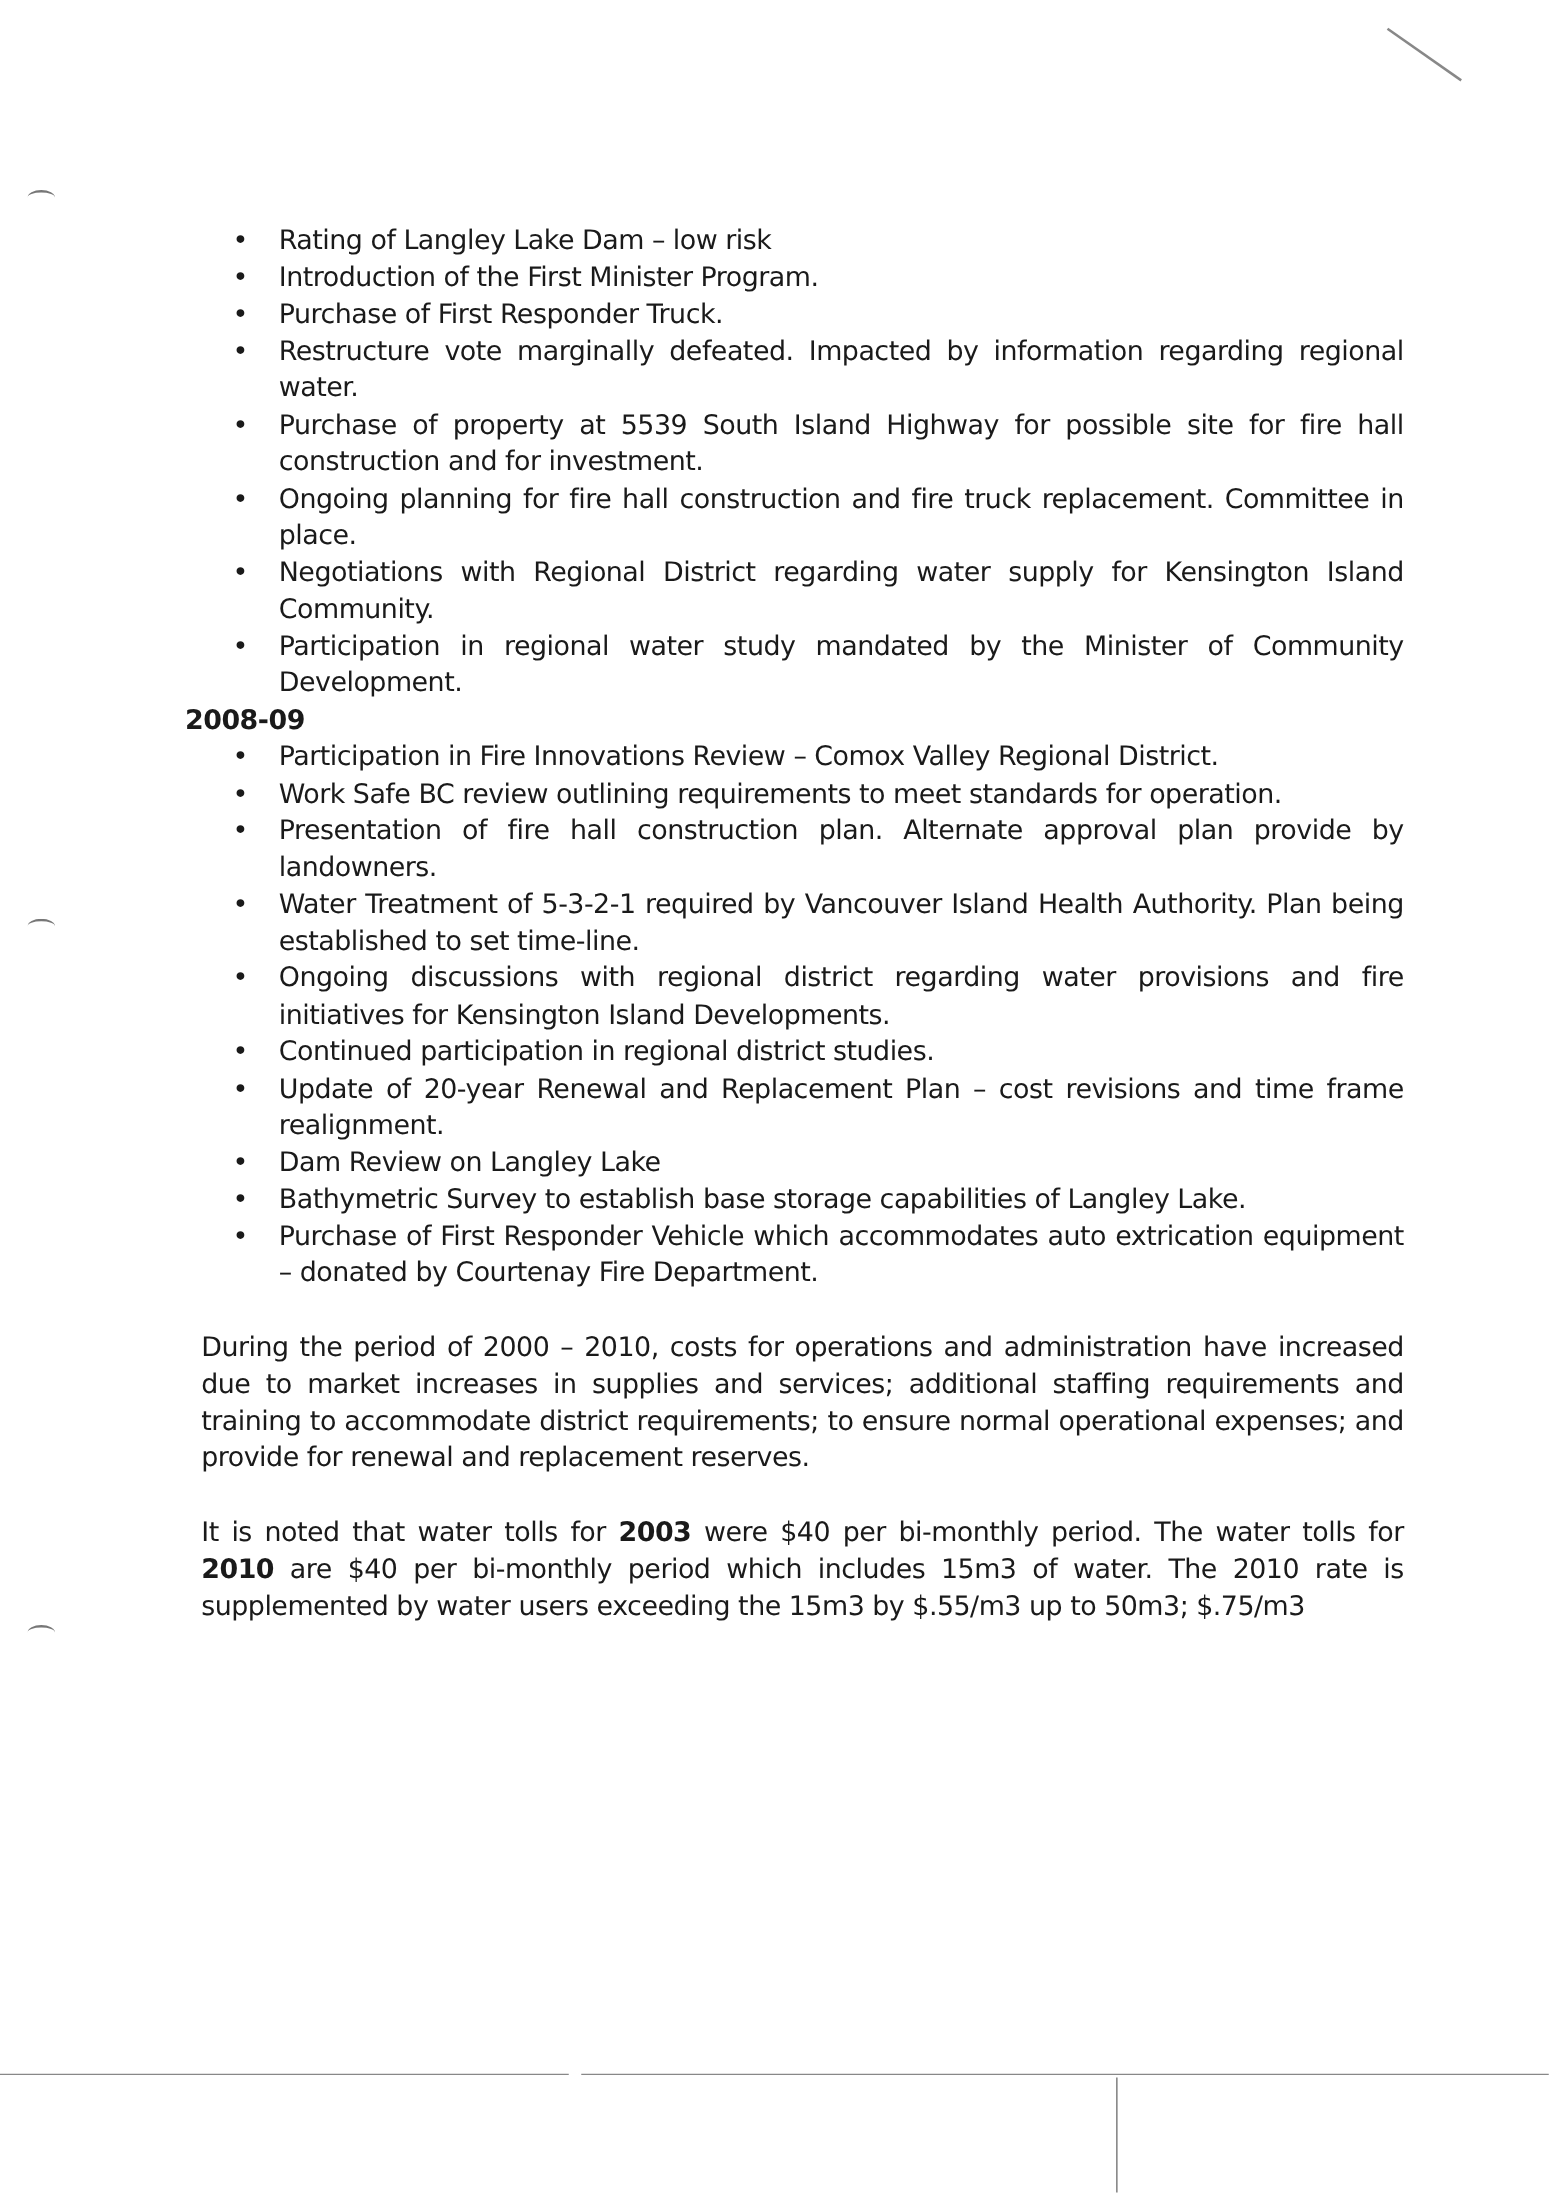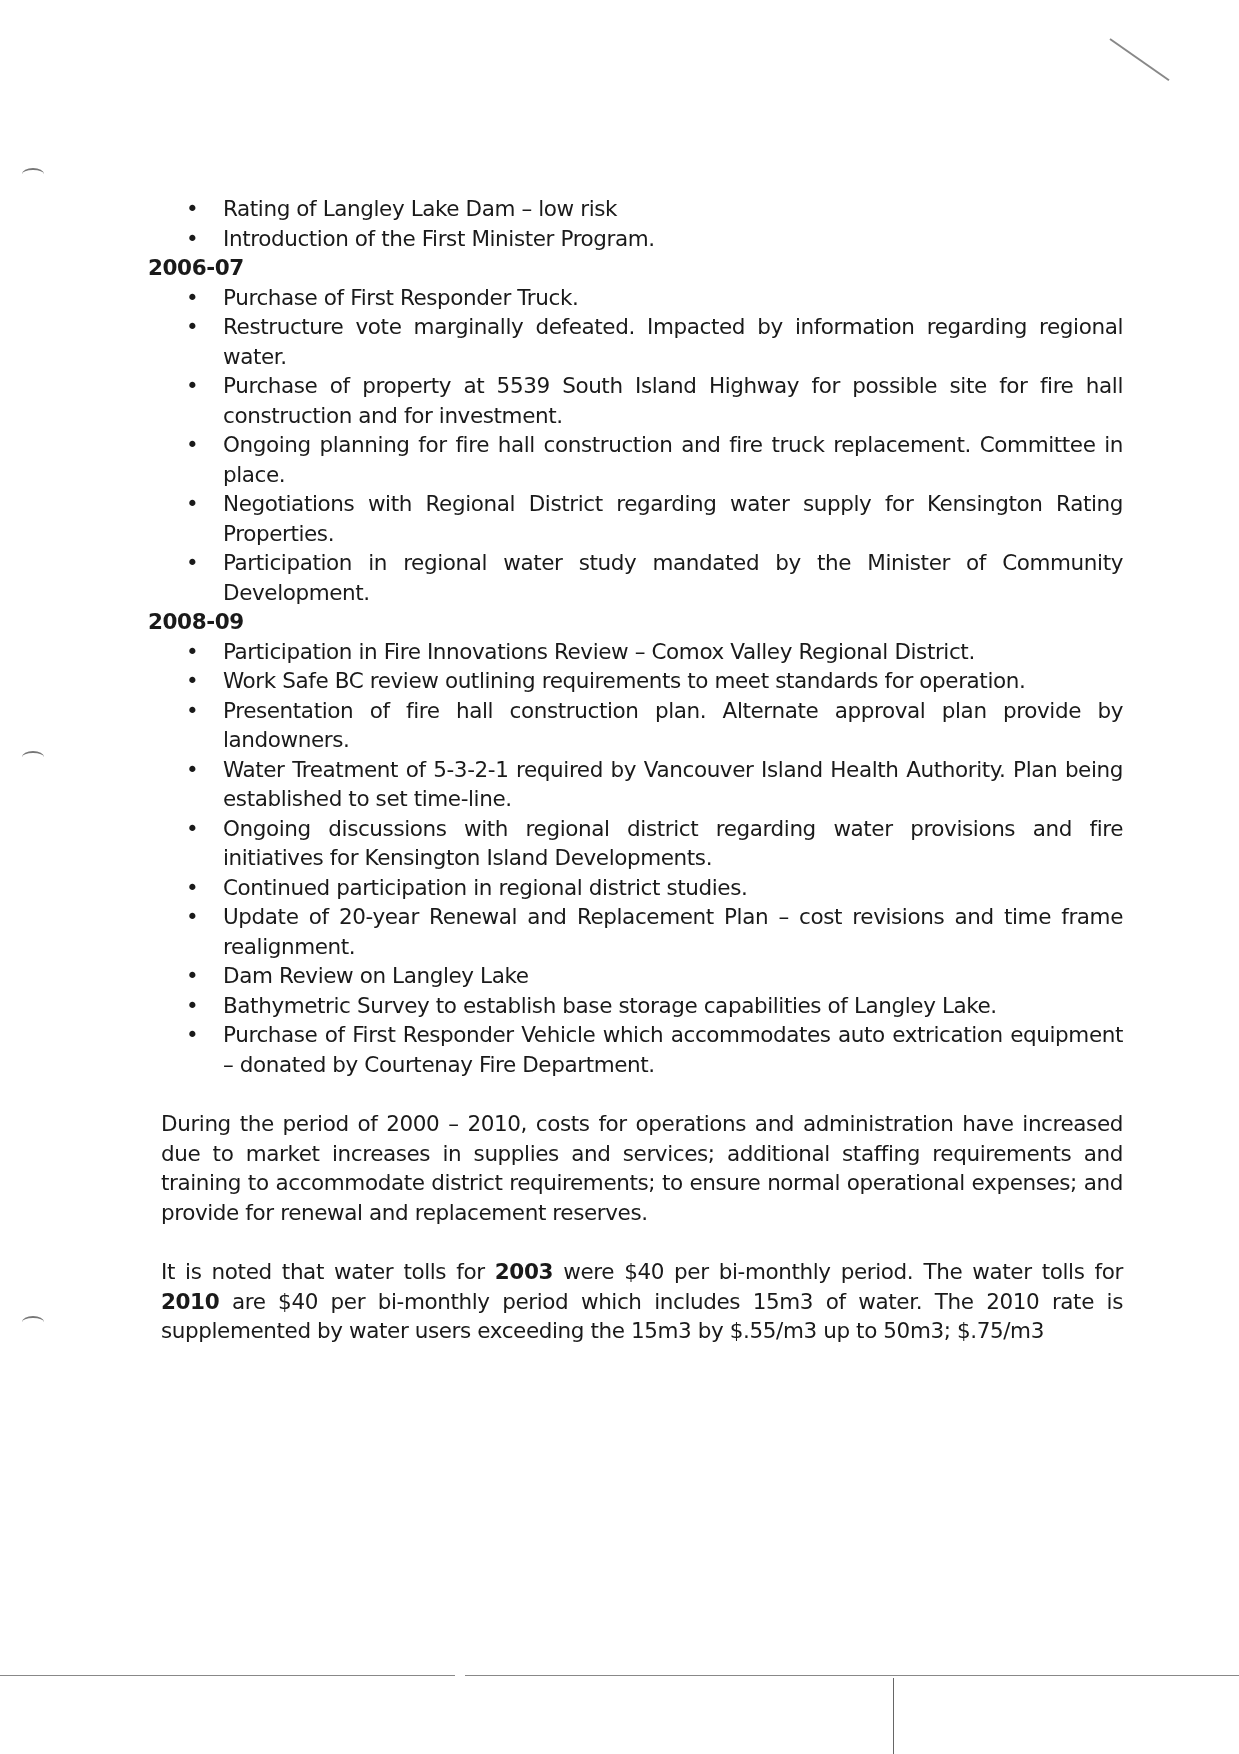--- a/index.html
+++ b/index.html
@@ -1,20 +1,20 @@
 <!DOCTYPE html>
 <html><head>
 <meta charset="utf-8">
 <style>
   html, body { margin: 0; padding: 0; }
   body {
     width: 1239px; height: 1754px; background: #ffffff; position: relative; overflow: hidden;
     font-family: "DejaVu Sans", sans-serif; color: #1a1a1a;
   }
-  .page { position: absolute; left: 0; top: 16px; width: 1239px; height: 1306px; }
+  .page { position: absolute; left: 0; top: 0; width: 1239px; height: 1306px; }
   .content {
     position: absolute; left: 148px; top: 178px; width: 975px;
     font-size: 21.5px; line-height: 29.5px; letter-spacing: -0.4px;
   }
   .year { font-weight: bold; margin: 0; }
   ul { margin: 0; padding: 0 0 0 75px; list-style: none; }
   li { position: relative; text-align: justify; }
   li::before { content: "\2022"; position: absolute; left: -37px; top: 0; }
   .para { text-align: justify; margin: 30px 0 0 13px; }
   .para + .para { margin-top: 30px; }
@@ -32,27 +32,26 @@
   <div class="tick-left" style="left:22px;top:152px;"></div>
   <div class="tick-left" style="left:22px;top:735px;"></div>
   <div class="tick-left" style="left:22px;top:1300px;"></div>
 
   <div class="content">
     <ul>
       <li>Rating of Langley Lake Dam – low risk</li>
       <li>Introduction of the First Minister Program.</li>
     </ul>
 
-    <p class="year">2006-07</p>
     <ul>
       <li>Purchase of First Responder Truck.</li>
       <li>Restructure vote marginally defeated.  Impacted by information regarding regional water.</li>
       <li>Purchase of property at 5539 South Island Highway for possible site for fire hall construction and for investment.</li>
       <li>Ongoing planning for fire hall construction and fire truck replacement. Committee in place.</li>
-      <li>Negotiations with Regional District regarding water supply for Kensington Rating Properties.</li>
+      <li>Negotiations with Regional District regarding water supply for Kensington Island Community.</li>
       <li>Participation in regional water study mandated by the Minister of Community Development.</li>
     </ul>
 
     <p class="year">2008-09</p>
     <ul>
       <li>Participation in Fire Innovations Review – Comox Valley Regional District.</li>
       <li>Work Safe BC review outlining requirements to meet standards for operation.</li>
       <li>Presentation of fire hall construction plan.  Alternate approval plan provide by landowners.</li>
       <li>Water Treatment of 5-3-2-1 required by Vancouver Island Health Authority. Plan being established to set time-line.</li>
       <li>Ongoing discussions with regional district regarding water provisions and fire initiatives for Kensington Island Developments.</li>

